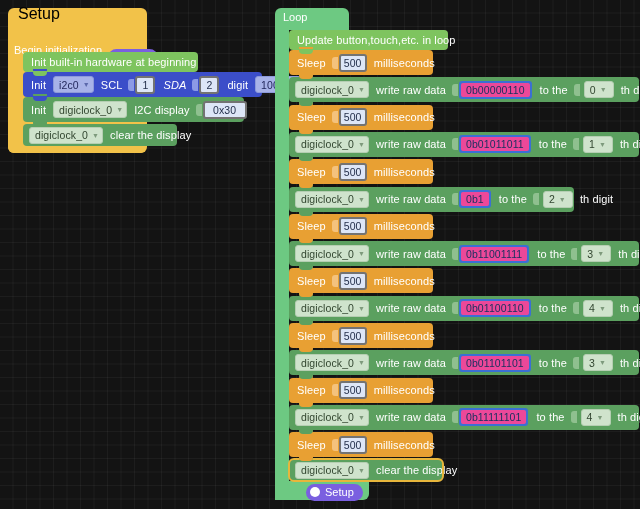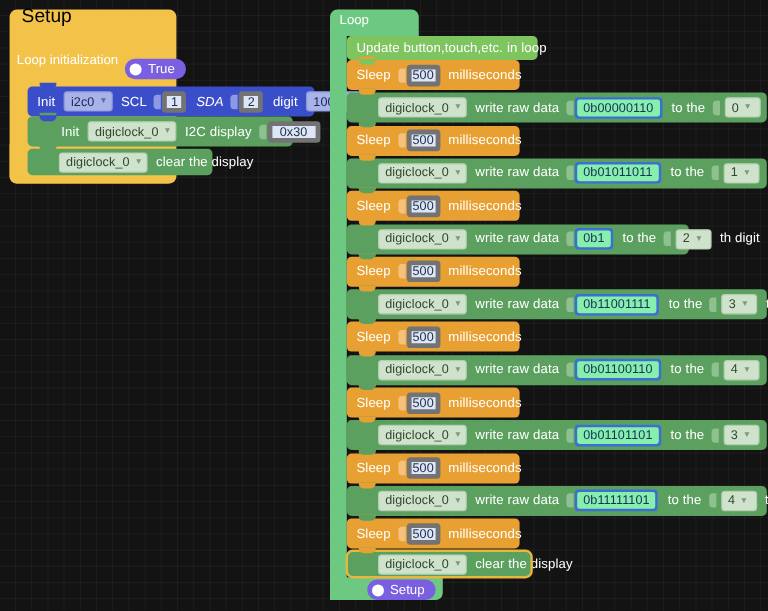--- a/index.html
+++ b/index.html
@@ -68,21 +68,21 @@
   .hat {
     position: absolute;
     box-sizing: border-box;
     border-radius: 6px;
   }
 
   .setup-hat { background: #f2c249; }
   .loop-hat  { background: #6dc982; }
 
   
-  .b-green      { background: #5ba05f; padding-left: 20px; }
+  .b-green      { background: #5ba05f; }
   .b-lightgreen { background: #7ec45f; }
   .b-blue       { background: #3b4ec9; }
   .b-orange     { background: #e8a033; }
 
   
   .txt { padding: 0 4px; }
   .txt-first { padding-left: 8px; }
 
   
   .dd {
@@ -114,21 +114,21 @@
 
   
   .val {
     display: inline-flex;
     align-items: center;
     justify-content: center;
     box-sizing: border-box;
     height: 18px;
     min-width: 20px;
     background: #dde6f7;
-    border: 4px solid #737373;
+    border: 2px solid #737373;
     border-radius: 3px;
     color: #24304c;
     font-size: 10.5px;
     padding: 0 5px;
   }
 
   
   .rep-blue {
     display: inline-flex;
     align-items: center;
@@ -137,21 +137,21 @@
     height: 18px;
     background: #3b6fd4;
     border-radius: 3px;
     padding: 2px;
   }
   .rep-blue .inner {
     display: inline-flex;
     align-items: center;
     justify-content: center;
     height: 100%;
-    background: #86efac;
+    background: #ec4899;
     border-radius: 2px;
     color: #16305e;
     font-size: 10.5px;
     padding: 0 5px;
   }
 
   
   .plug {
     width: 6px;
     height: 12px;
@@ -201,27 +201,30 @@
 <body>
 
 <div id="canvas">
 
   <div class="hat setup-hat" style="left:8px; top:8px; width:139px; height:145px;"></div>
   <div class="hat setup-hat" style="left:8px; top:120px; width:138px; height:33px; border-radius:0 0 6px 6px;"></div>
 
   <div style="position:absolute; left:18px; top:5px;" class="hat-label-static">Setup</div>
 
   <div style="position:absolute; left:14px; top:33px; display:flex; align-items:center; color:#fff; font-size:11px;">
-    <span>Loop initialization</span>
+    <span>Begin initialization</span>
     <span class="pill" style="margin-left:6px;margin-top:16px;">
       <span class="dot"></span>
       <span>True</span>
     </span>
   </div>
 
+  <div class="blk b-lightgreen notch-b" style="left:23px; top:52px; width:175px; height:20px;">
+    <span class="txt txt-first">Init built-in hardware at beginning</span>
+  </div>
 
   <div class="blk b-blue notch-t notch-b" style="left:23px; top:72px; width:239px; height:25px;">
     <span class="txt txt-first">Init</span>
     <span class="dd dd-blue">
       <span>i2c0</span>
       <span class="arrow">▼</span>
     </span>
     <span class="txt">SCL</span>
     <span class="plug plug-onblue"></span>
     <span class="val">1</span>

